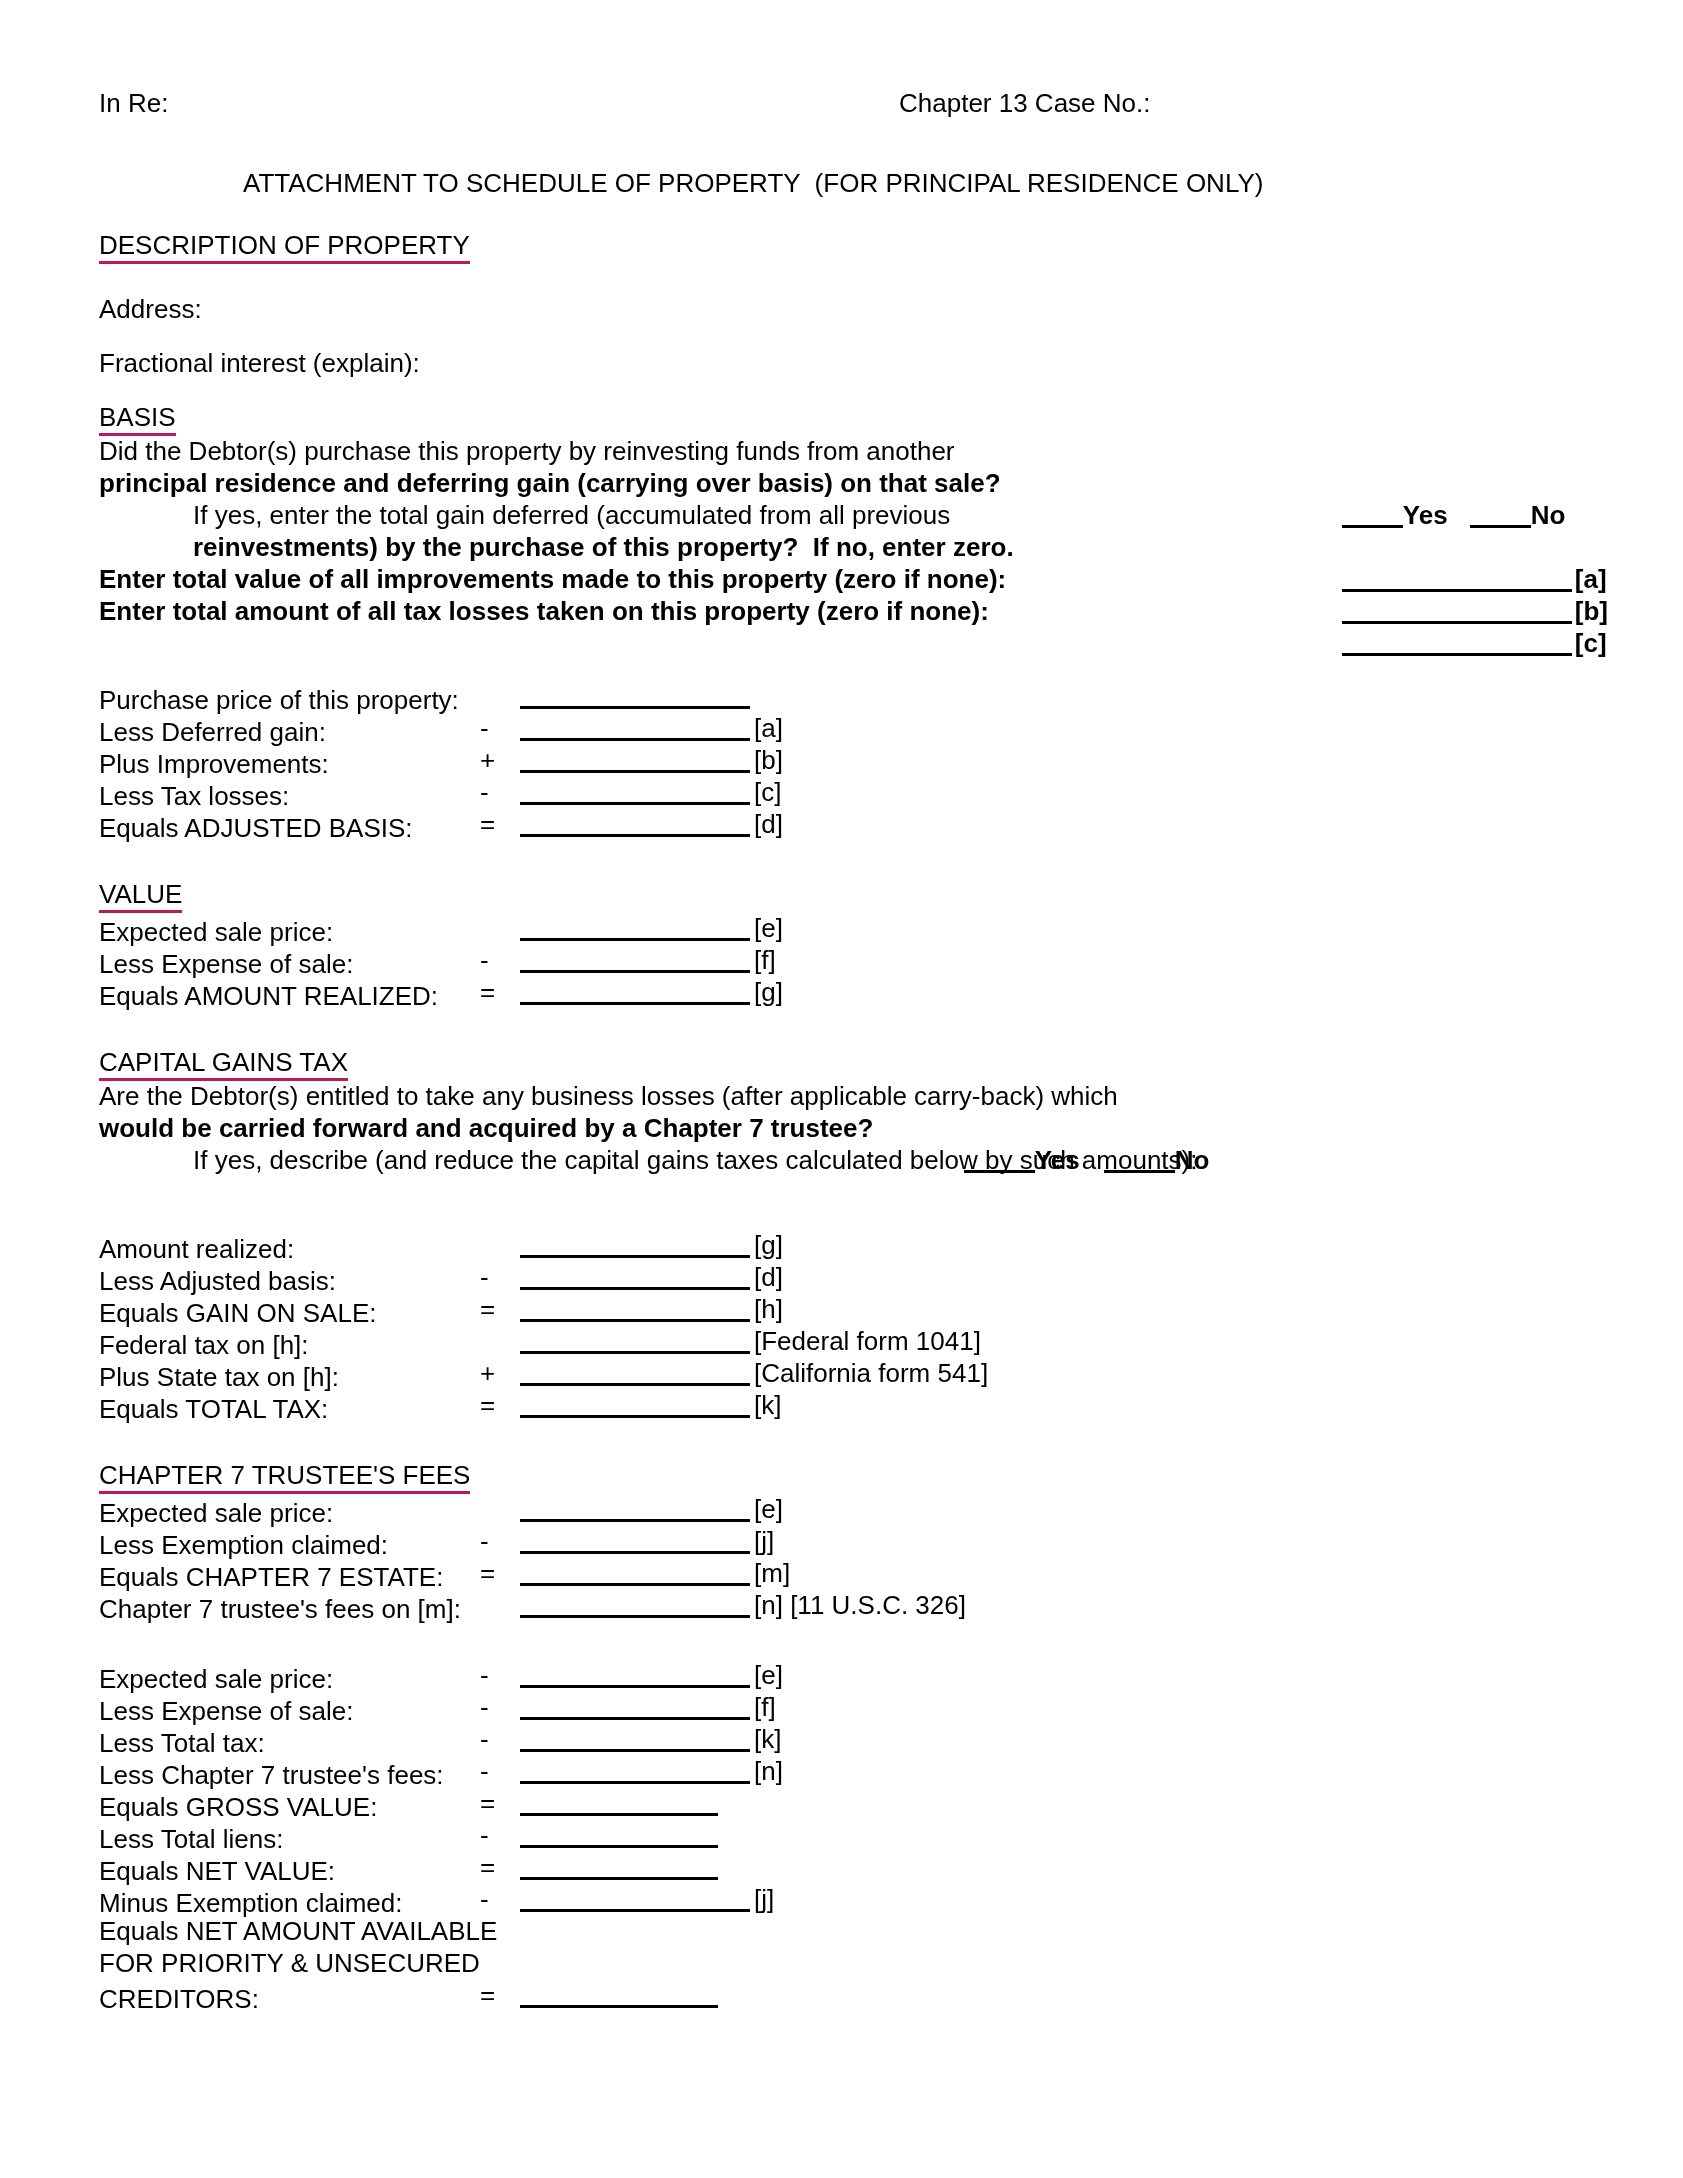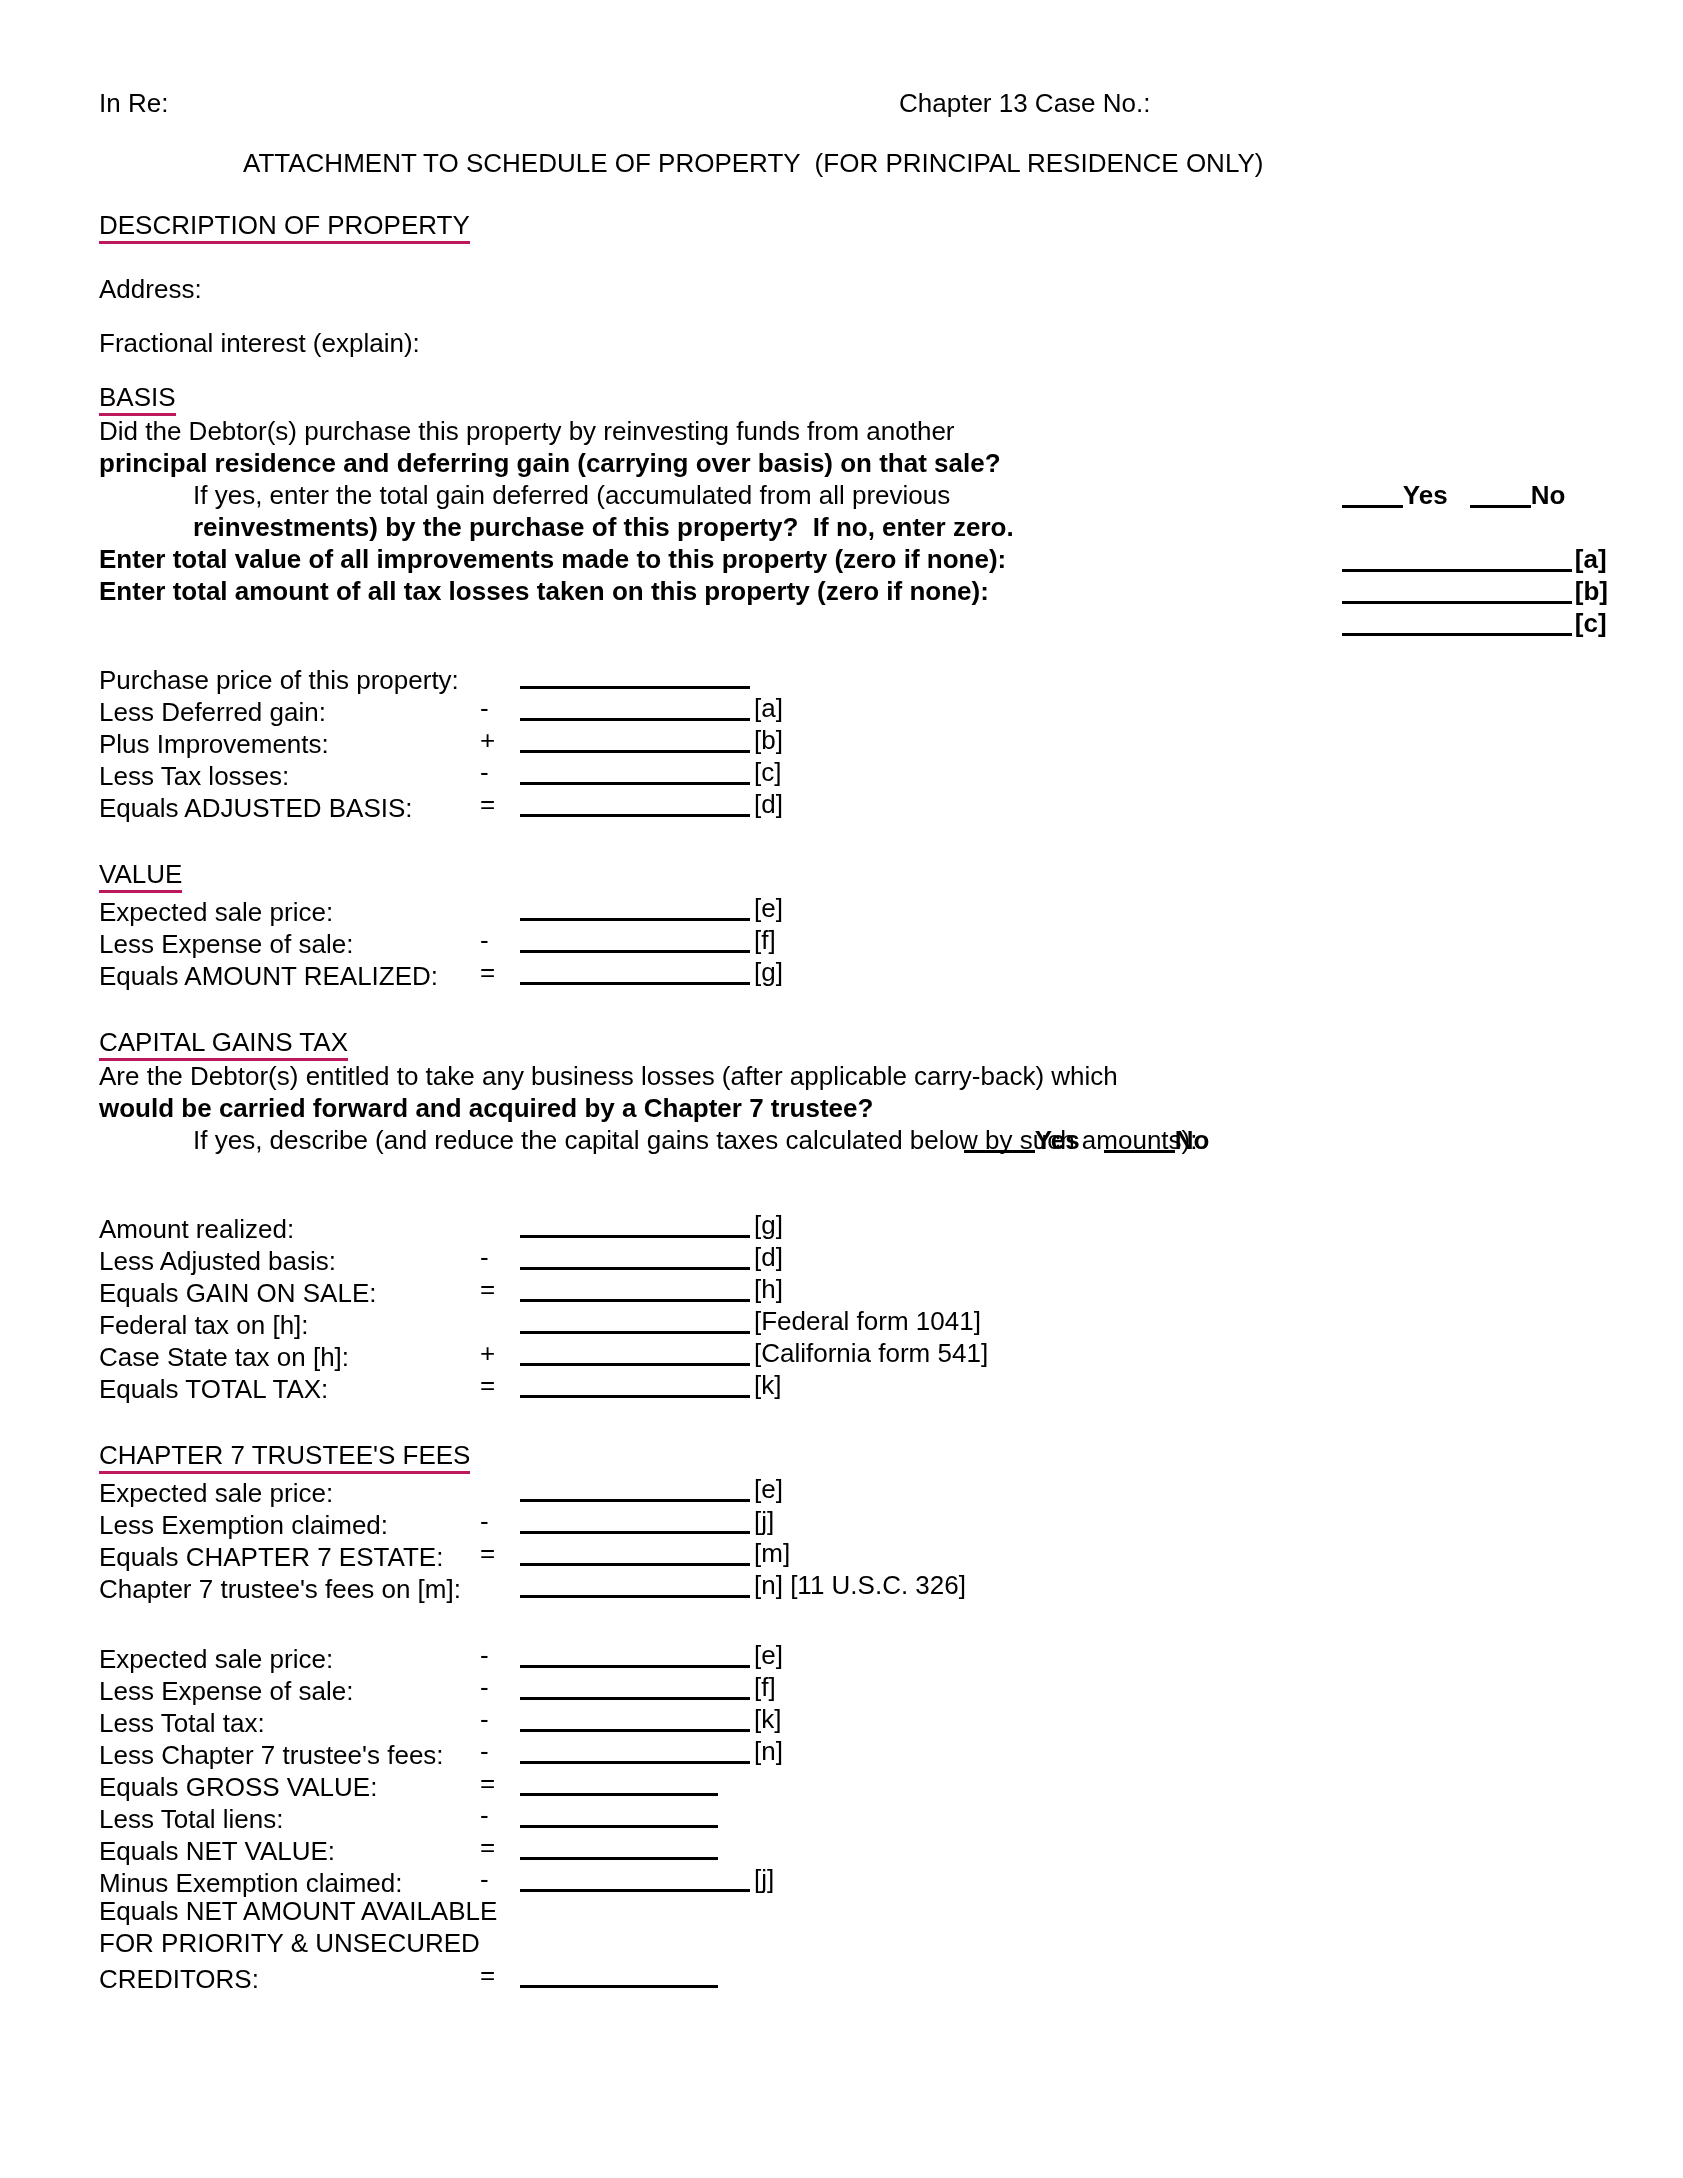--- a/index.html
+++ b/index.html
@@ -25,21 +25,21 @@
     top: 87px;
     width: 1485px;
     font-size: 26px;
     line-height: 32px;
   }
 
   
   .hdr-row {
     position: relative;
     height: 32px;
-    margin-bottom: 28px;
+    margin-bottom: 48px;
     text-align: right;
   }
   .hdr-inre { position: absolute; left: 0; top: 0; white-space: pre; }
   .hdr-case { position: absolute; left: 800px; top: 0; white-space: pre; }
 
   .title-row {
     position: relative;
     height: 32px;
     margin-bottom: 30px;
     padding-left: 144px;
@@ -275,21 +275,21 @@
       <span class="blank"></span>
       <span class="tag">[h]</span>
     </div>
     <div class="calc">
       <span class="lbl">Federal tax on [h]:</span>
       <span class="op"></span>
       <span class="blank"></span>
       <span class="tag">[Federal form 1041]</span>
     </div>
     <div class="calc">
-      <span class="lbl">Case State tax on [h]:</span>
+      <span class="lbl">Plus State tax on [h]:</span>
       <span class="op">+</span>
       <span class="blank"></span>
       <span class="tag">[California form 541]</span>
     </div>
     <div class="calc">
       <span class="lbl">Equals TOTAL TAX:</span>
       <span class="op">=</span>
       <span class="blank"></span>
       <span class="tag">[k]</span>
     </div>

